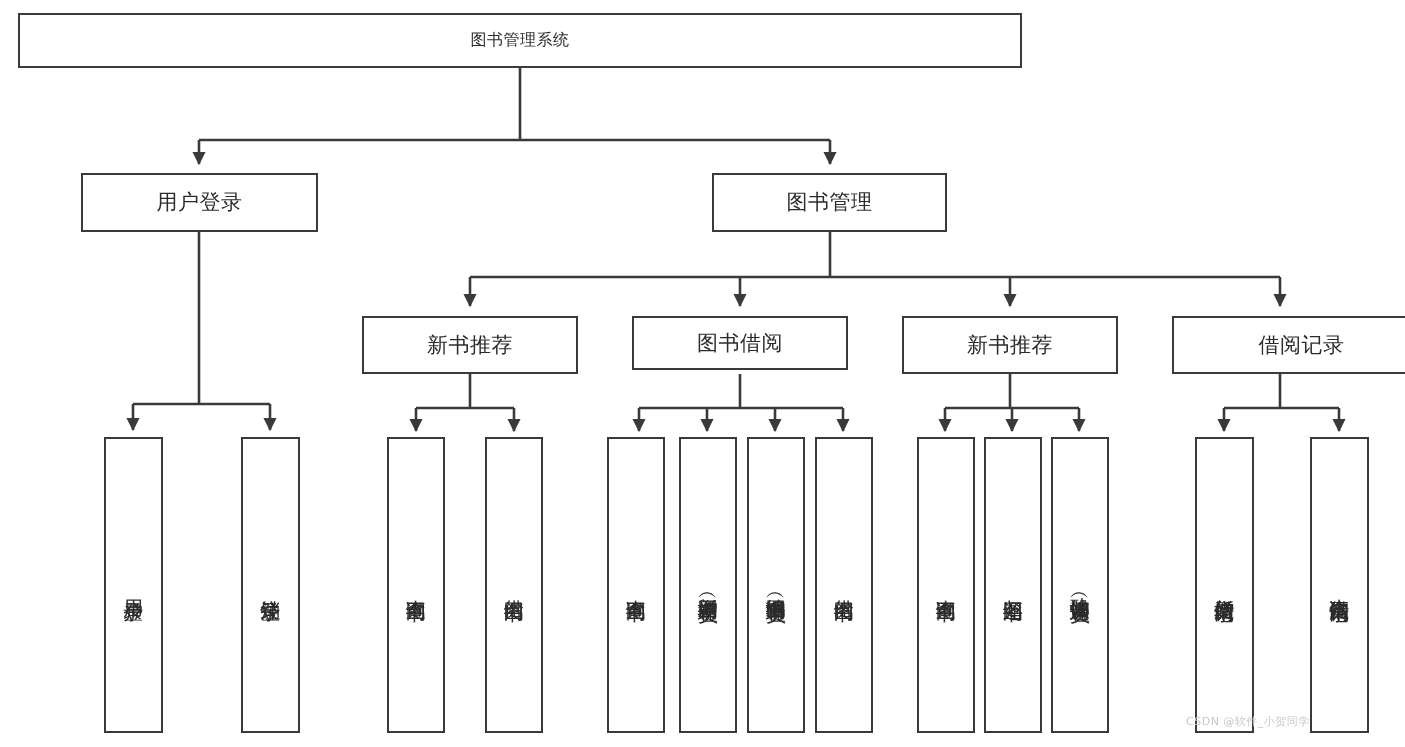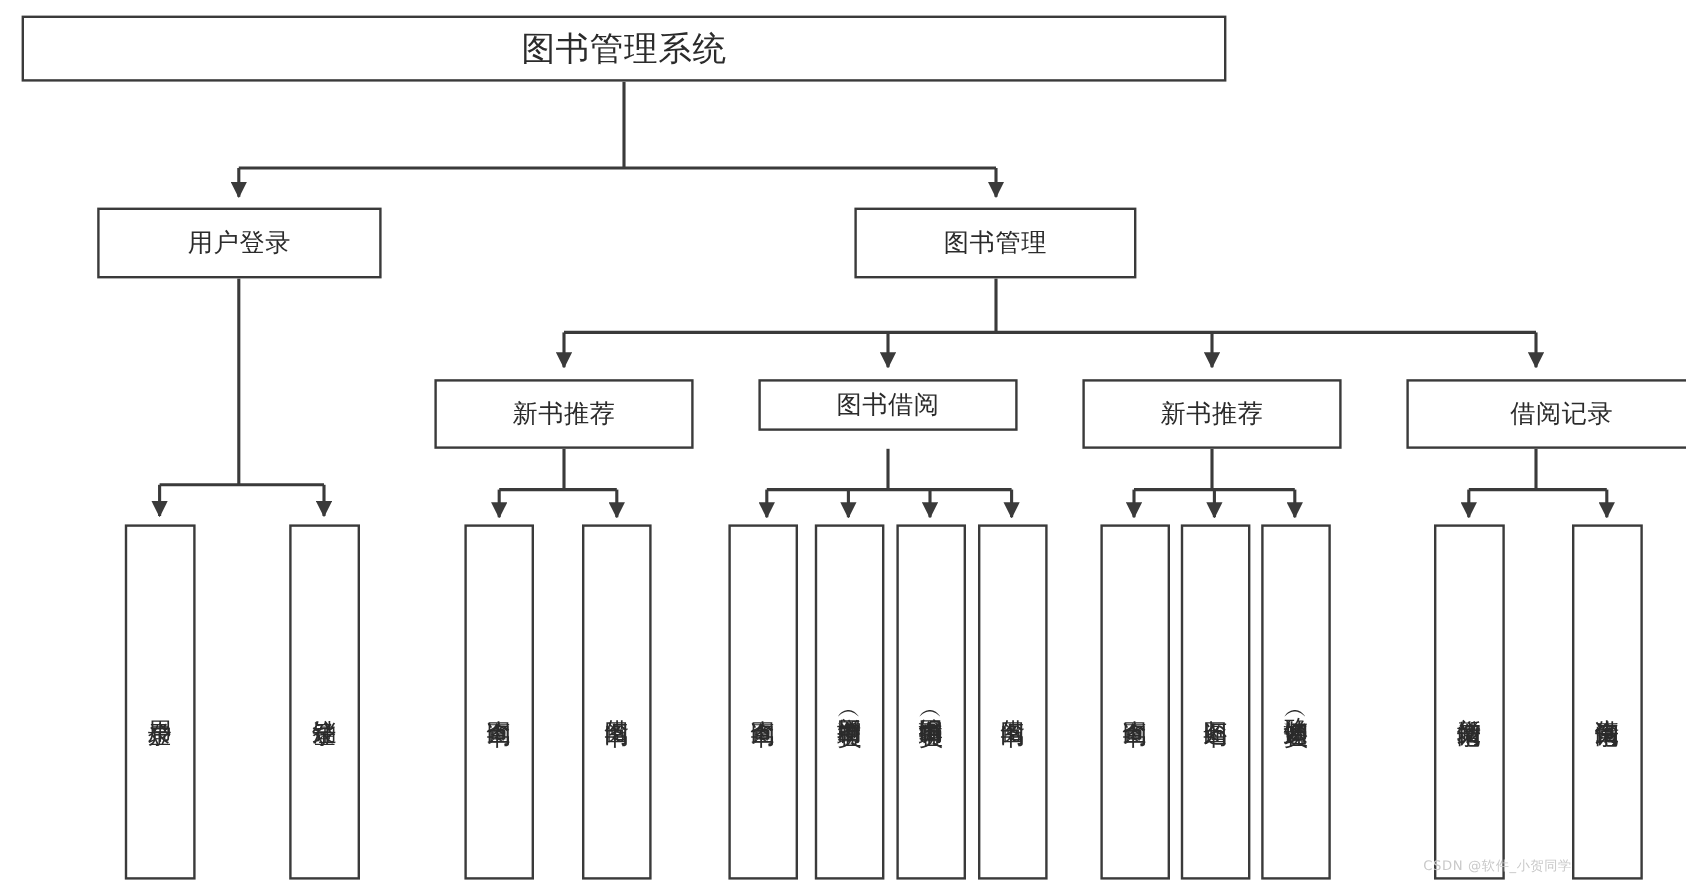--- a/index.html
+++ b/index.html
@@ -39,21 +39,21 @@
     display: block;
     text-align: center;
     line-height: 1.18;
     white-space: pre;
   }
   .node.horizontal .node-label {
     font-size: 21px;
     letter-spacing: 0.5px;
   }
   .node.root .node-label {
-    font-size: 28px;
+    font-size: 16px;
   }
   .node.vertical {
     align-items: center;
     justify-content: center;
     padding-top: 2px;
   }
   .node.vertical .node-label {
     writing-mode: vertical-rl;
     text-orientation: upright;
     font-size: 20px;
@@ -138,21 +138,21 @@
   </div>
 
   <div class="node horizontal" style="left:712px; top:173px; width:235px; height:59px;">
     <span class="node-label">图书管理</span>
   </div>
 
   <div class="node horizontal" style="left:362px; top:316px; width:216px; height:58px;">
     <span class="node-label">新书推荐</span>
   </div>
 
-  <div class="node horizontal" style="left:632px; top:316px; width:216px; height:43px;">
+  <div class="node horizontal" style="left:632px; top:316px; width:216px; height:54px;">
     <span class="node-label">图书借阅</span>
   </div>
 
   <div class="node horizontal" style="left:902px; top:316px; width:216px; height:58px;">
     <span class="node-label">新书推荐</span>
   </div>
 
   <div class="node horizontal" style="left:1172px; top:316px; width:259px; height:58px;">
     <span class="node-label">借阅记录</span>
   </div>

